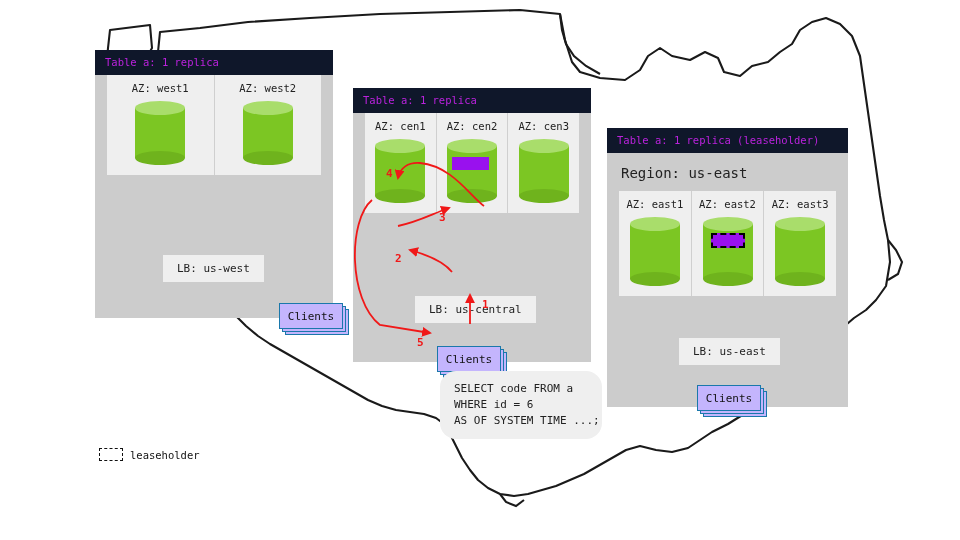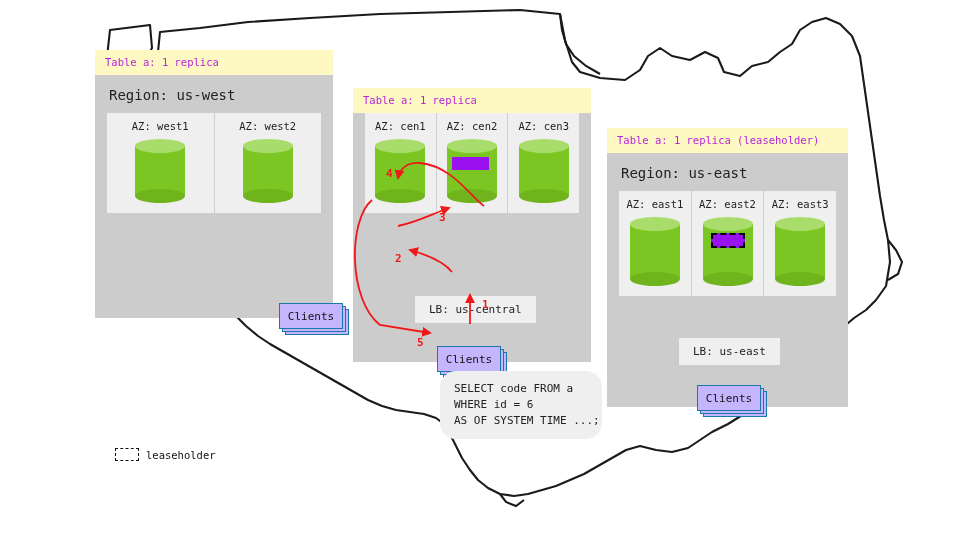--- a/index.html
+++ b/index.html
@@ -5,21 +5,21 @@
   html,body{margin:0;padding:0;}
   body{
     width:960px;height:540px;background:#ffffff;position:relative;overflow:hidden;
     font-family:"DejaVu Sans Mono","Liberation Mono",monospace;
   }
   #map-layer{position:absolute;left:0;top:0;width:960px;height:540px;}
   #content-layer{position:absolute;left:0;top:0;width:960px;height:540px;}
 
   .region-panel{position:absolute;}
   .table-header{
-    background:#fef9c3;color:#bb22dd;font-size:10.5px;
+    background:#0f172a;color:#bb22dd;font-size:10.5px;
     padding:6px 10px 7px 10px;letter-spacing:0px;white-space:nowrap;
   }
   .region-body{background:#cccccc;}
   .region-title{
     color:#222222;font-size:14px;padding:12px 0 10px 14px;white-space:nowrap;
   }
   .az-row{display:flex;background:#efefef;margin:0 12px;}
   .az-cell{
     flex:1;background:#efefef;border-right:1px solid #cfcfcf;
     display:flex;flex-direction:column;align-items:center;padding:7px 0 10px 0;
@@ -92,41 +92,41 @@
   <path d="M888,240 L896,250 L902,262 L898,274 L888,280" fill="none" stroke="#1a1a1a" stroke-width="2.1"></path>
   <path d="M500,494 L506,502 L516,506 L524,500" fill="none" stroke="#1a1a1a" stroke-width="2.1"></path>
 </svg>
 </div>
 
 <div id="content-layer">
 
   <div class="region-panel" style="left:95px;top:50px;width:238px;">
     <div class="table-header">Table a: 1 replica</div>
     <div class="region-body" style="height:243px;position:relative;">
-      <div class="region-title">Region: us-west</div>
 
       <div class="az-row" style="height:100px;">
         <div class="az-cell">
           <div class="az-label">AZ: west1</div>
           <div class="cyl" style="width:50px;height:72px;">
             <div class="cyl-body" style="top:7px;bottom:7px;"></div>
             <div class="cyl-bot" style="height:14px;"></div>
             <div class="cyl-top" style="height:14px;"></div>
           </div>
         </div>
         <div class="az-cell">
           <div class="az-label">AZ: west2</div>
           <div class="cyl" style="width:50px;height:72px;">
             <div class="cyl-body" style="top:7px;bottom:7px;"></div>
             <div class="cyl-bot" style="height:14px;"></div>
             <div class="cyl-top" style="height:14px;"></div>
           </div>
         </div>
       </div>
 
+      <div class="lb-box" style="left:68px;top:180px;">LB: us-west</div>
 
       <div class="clients" style="left:184px;top:228px;">
         <div class="sheet s3"></div>
         <div class="sheet s2"></div>
         <div class="sheet s1">
           <span class="lbl">Clients</span>
         </div>
       </div>
     </div>
   </div>
@@ -217,21 +217,21 @@
       <div class="clients" style="left:90px;top:232px;">
         <div class="sheet s3"></div>
         <div class="sheet s2"></div>
         <div class="sheet s1">
           <span class="lbl">Clients</span>
         </div>
       </div>
     </div>
   </div>
 
-  <div class="legend" style="left:115px;top:448px;">
+  <div class="legend" style="left:99px;top:448px;">
     <div class="legend-swatch"></div>
     <div class="legend-text">leaseholder</div>
   </div>
 
 </div>
 
 <svg id="arrow-layer" xmlns="http://www.w3.org/2000/svg">
   <defs>
     <marker id="ah" viewBox="0 0 10 10" refX="8" refY="5" markerWidth="5.5" markerHeight="5.5" orient="auto-start-reverse">
       <path d="M 0 0 L 10 5 L 0 10 z" fill="#f01818"></path>

